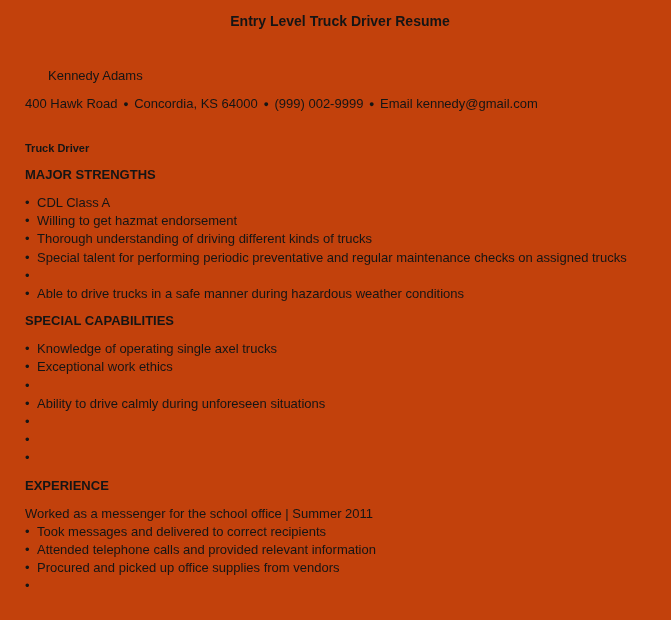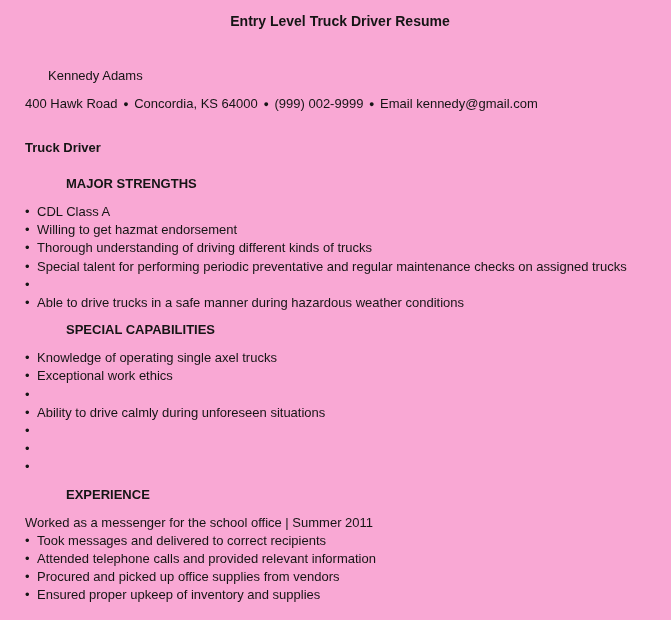--- a/index.html
+++ b/index.html
@@ -1,20 +1,20 @@
 <!DOCTYPE html>
 <html><head>
 <meta charset="utf-8">
 <style>
   html, body { margin: 0; padding: 0; background: #fff; }
   * { margin: 0; padding: 0; box-sizing: border-box; }
   .page {
     width: 671px;
     height: 620px;
-    background: #f9a8d4;
+    background: #c2410c;
     overflow: hidden;
     padding: 12px 16px 0 25px;
     font-family: "Liberation Sans", sans-serif;
     color: #151515;
     font-size: 13px;
   }
   .doc-title {
     font-size: 14px;
     font-weight: 700;
     text-align: center;
@@ -24,33 +24,32 @@
   }
   .line { line-height: 18px; white-space: nowrap; }
   .name-line { margin-bottom: 10px; margin-left: 23px; }
   .contact-line { margin-bottom: 26px; }
   .sep {
     font-size: 9px;
     vertical-align: 1px;
     margin: 0 2px;
   }
   .job-title {
-    font-size: 13px;
+    font-size: 11px;
     font-weight: 700;
     line-height: 18px;
-    margin-bottom: 18px;
+    margin-bottom: 9px;
     white-space: nowrap;
   }
   .section-heading {
     font-size: 13px;
     font-weight: 700;
     line-height: 18px;
     margin-bottom: 10px;
     white-space: nowrap;
-    margin-left: 41px;
   }
   ul.bullet-list {
     list-style: none;
     margin-bottom: 9px;
   }
   ul.bullet-list li {
     display: flex;
     line-height: 18.2px;
     white-space: nowrap;
   }
@@ -138,17 +137,16 @@
     <li>
         <span class="b">•</span>
         <span>Attended telephone calls and provided relevant information</span>
       </li>
     <li>
         <span class="b">•</span>
         <span>Procured and picked up office supplies from vendors</span>
       </li>
     <li>
         <span class="b">•</span>
-        <span>Ensured proper upkeep of inventory and supplies</span>
       </li>
   </ul>
 
 </div>
 
 </body></html>

